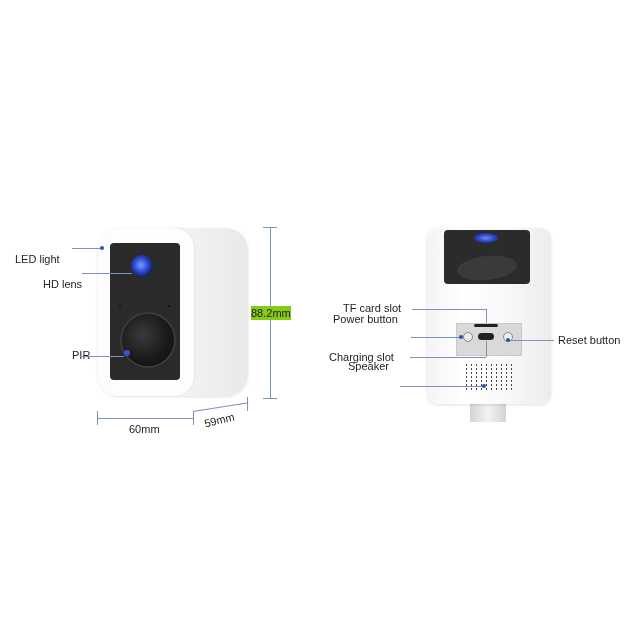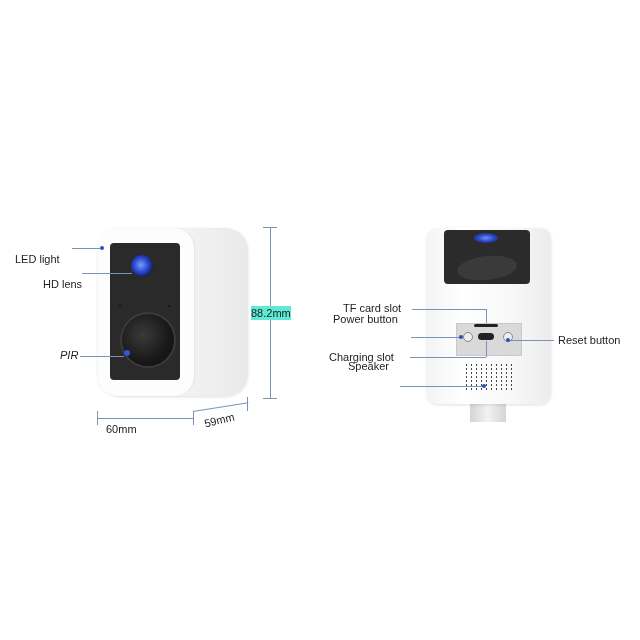--- a/index.html
+++ b/index.html
@@ -45,32 +45,32 @@
   <div class="abs cam1-pir-dot"></div>
 </div>
 
 <div class="label" style="left:15px;top:253px;">LED light</div>
 <div class="line" style="left:72px;top:248px;width:28px;"></div>
 <div class="dot" style="left:100px;top:246px;"></div>
 
 <div class="label" style="left:43px;top:266px;margin-top:12px;">HD lens</div>
 <div class="line" style="left:82px;top:273px;width:50px;"></div>
 
-<div class="label" style="left:60px;top:349px;font-style:italic;">PIR</div>
+<div class="label" style="left:72px;top:349px;">PIR</div>
 <div class="line" style="left:80px;top:356px;width:44px;"></div>
 
 <div class="vline" style="left:270px;top:227px;height:172px;"></div>
 <div class="line" style="left:263px;top:227px;width:14px;"></div>
 <div class="line" style="left:263px;top:398px;width:14px;"></div>
-<div class="label" style="left:251px;top:306px;background:#5eead4;padding:1px 0;">88.2mm</div>
+<div class="label" style="left:251px;top:306px;background:#84cc16;padding:1px 0;">88.2mm</div>
 
 <div class="line" style="left:97px;top:418px;width:96px;"></div>
 <div class="vline" style="left:97px;top:411px;height:14px;"></div>
 <div class="vline" style="left:193px;top:411px;height:14px;"></div>
-<div class="label" style="left:106px;top:423px;">60mm</div>
+<div class="label" style="left:129px;top:423px;">60mm</div>
 
 <div class="line" style="left:193px;top:411px;width:56px;transform:rotate(-9deg);transform-origin:left center;"></div>
 <div class="vline" style="left:247px;top:397px;height:14px;"></div>
 <div class="label" style="left:204px;top:414px;transform:rotate(-14deg);">59mm</div>
 
 <div>
   <div class="abs stand"></div>
   <div class="abs cam2-body"></div>
   <div class="abs cam2-top"></div>
   <div class="abs cam2-lens"></div>

